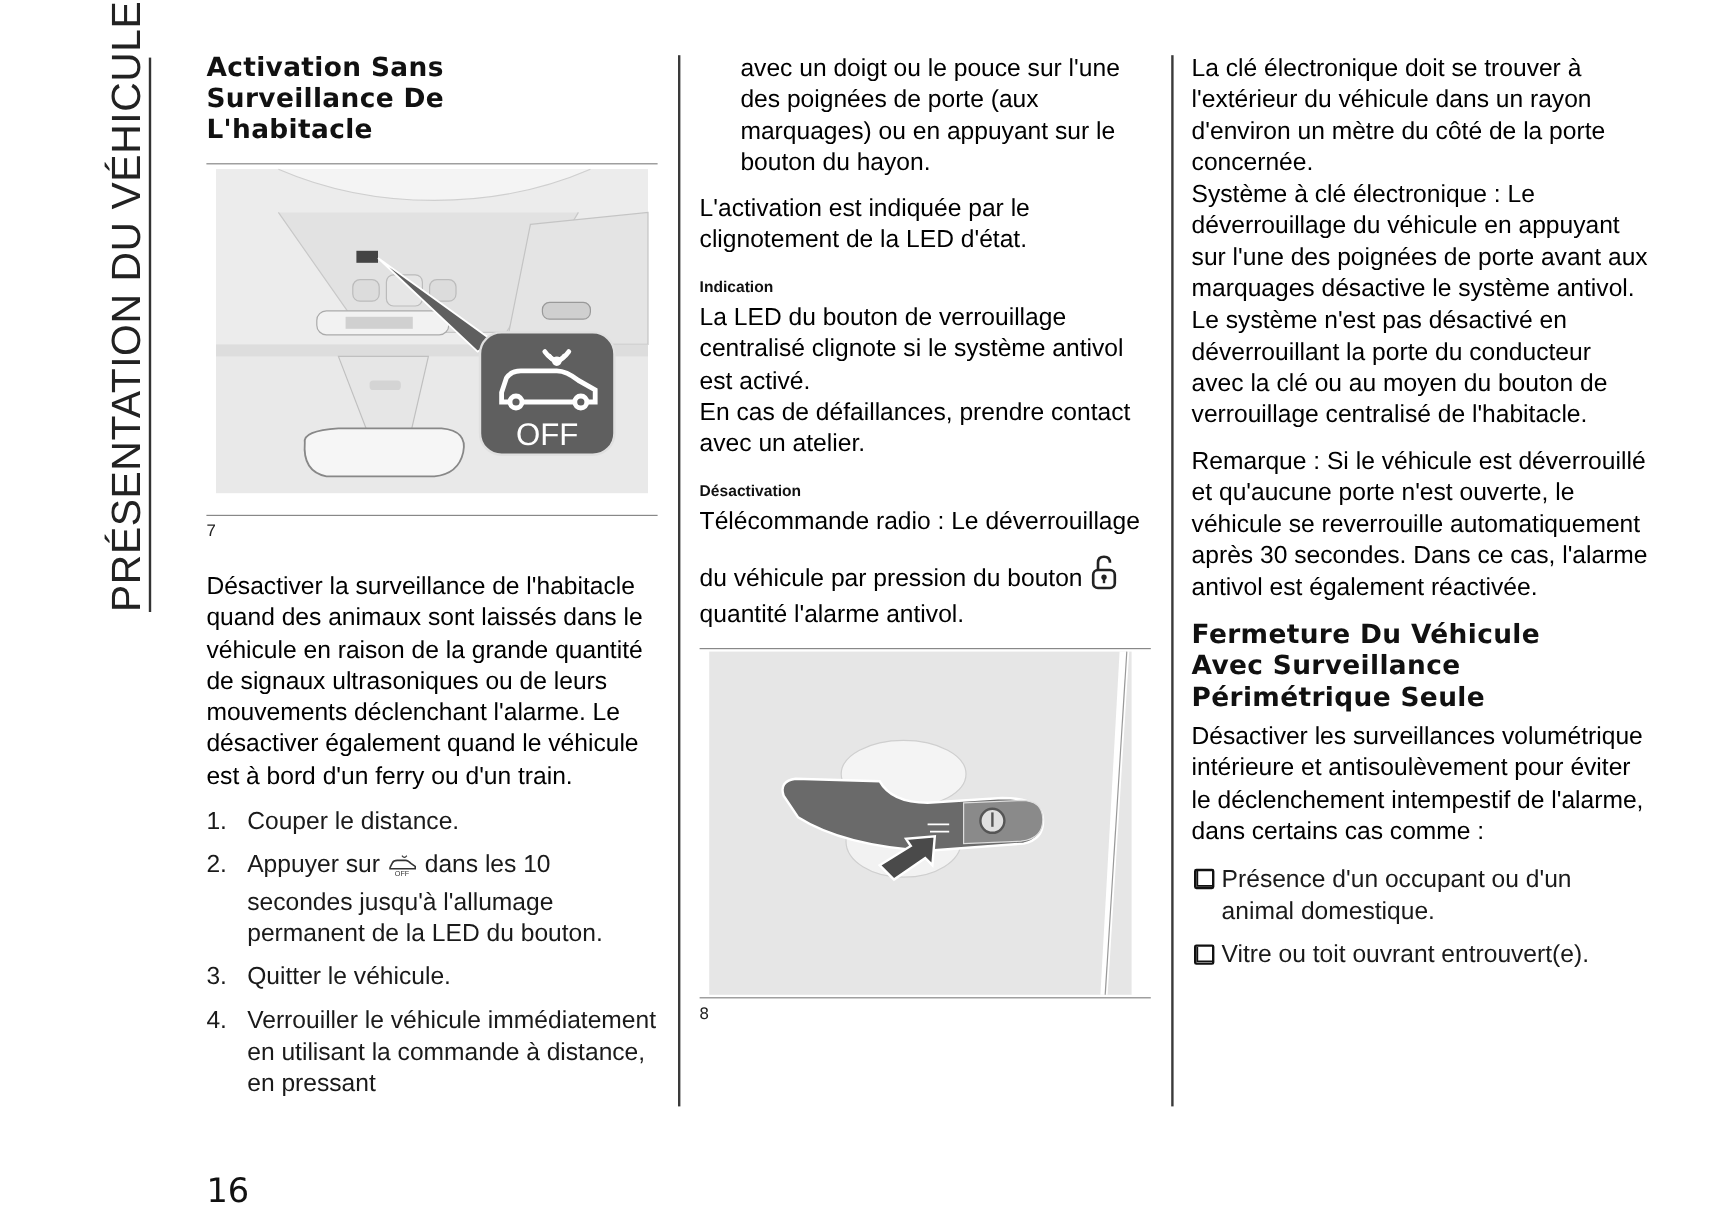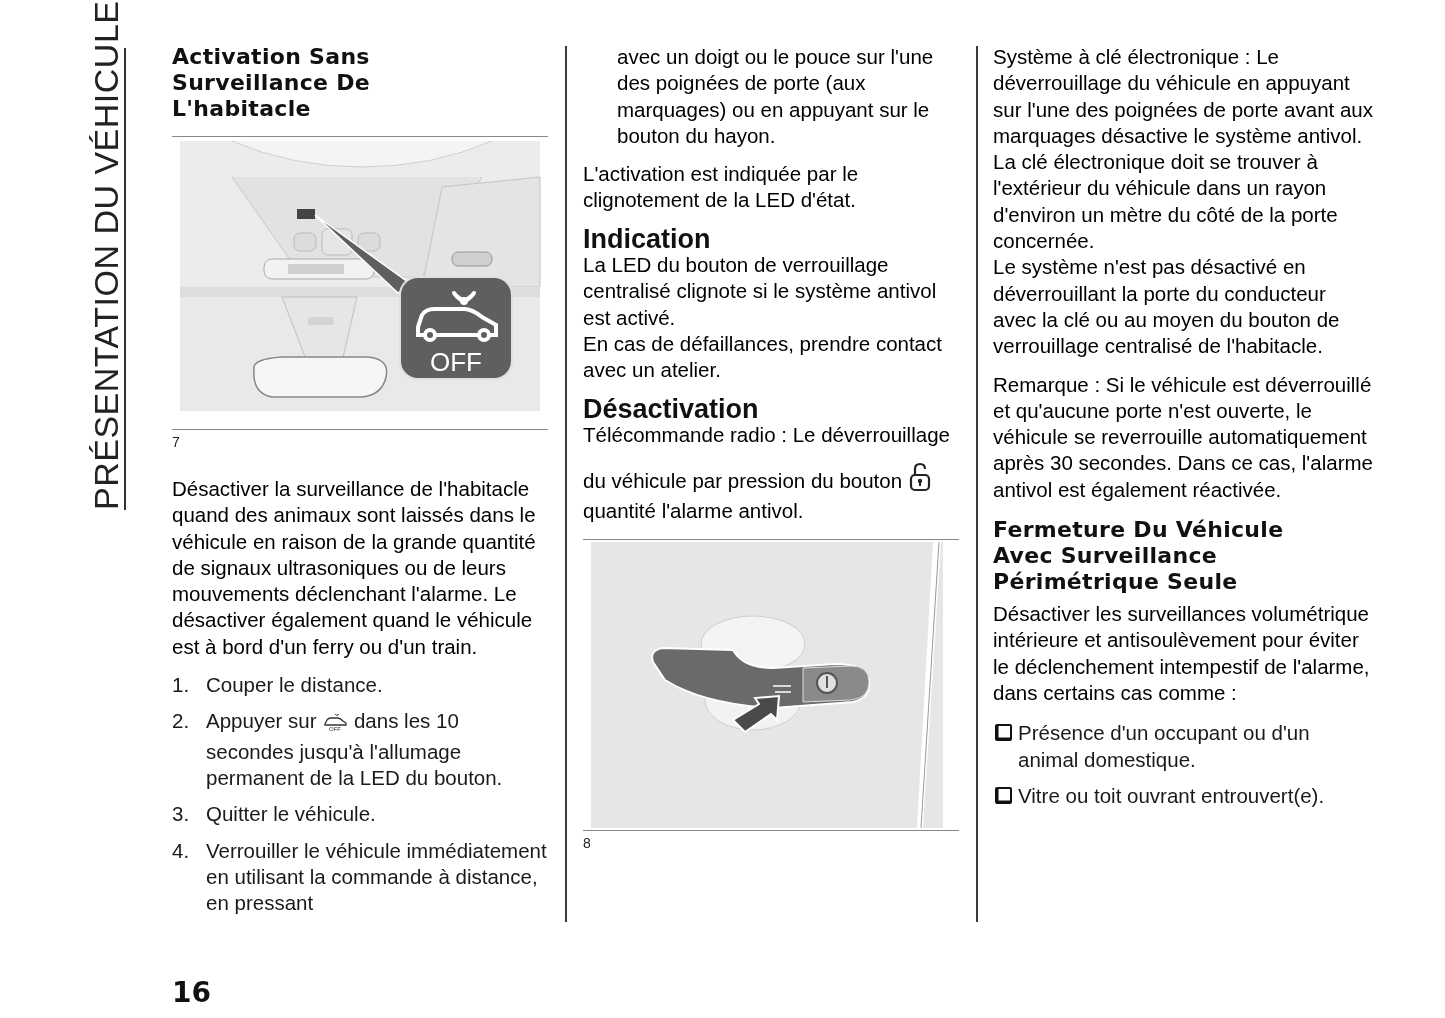--- a/index.html
+++ b/index.html
@@ -16,37 +16,37 @@
   .col { position:absolute; top:44px; }
   .col1 { left:172px; width:376px; }
   .col2 { left:583px; width:376px; }
   .col3 { left:993px; width:380px; }
 
   .vline { position:absolute; top:46px; width:1.5px; height:876px; background:#3a3a3a; }
 
   .h-section { font-family:"DejaVu Sans", sans-serif; font-weight:bold; font-size:22px;
     line-height:26px; letter-spacing:0.3px; margin:0; color:#111; }
   .p { font-size:20.5px; line-height:26.3px; margin:0; color:#000000; }
-  .sub { font-size:27px; line-height:26.3px; margin:0; font-weight:bold; color:#111; }
+  .sub { font-size:13px; line-height:26.3px; margin:0; font-weight:bold; color:#111; }
   .gap { height:12px; }
 
   .fig { position:relative; border-top:1.5px solid #888; border-bottom:1.5px solid #888; }
   .fig-num { font-size:14px; margin-top:4px; color:#222; }
 
   .steps { margin:0; padding:0; list-style:none; }
   .steps li { display:flex; font-size:20.5px; line-height:26.3px; margin-bottom:10px; }
   .steps .n { width:34px; flex:none; }
 
   .bullets { margin:0; padding:0; list-style:none; }
   .bullets li { display:flex; font-size:20.5px; line-height:26.3px; margin-bottom:10px; }
   .bullets .box { flex:none; width:17px; height:17px; border:2.2px solid #111; border-radius:2px;
      margin:4px 6px 0 2px; box-sizing:border-box; box-shadow:1.5px -1.5px 0 #111 inset; }
 
   .page-num { position:absolute; left:172px; top:976px; font-family:"DejaVu Sans", sans-serif;
-     font-weight:bold; font-size:28px; color:#111; }
+     font-weight:normal; font-size:28px; color:#111; }
   .inline-icon { display:inline-block; vertical-align:-4px; }
 </style>
 </head>
 <body>
 
 <div class="side-title">
   <span>PRÉSENTATION DU VÉHICULE</span>
 </div>
 <div class="side-rule"></div>
 
@@ -165,22 +165,22 @@
       <rect x="243" y="136" width="2" height="12" fill="#555"></rect>
       <line x1="190" y1="146" x2="208" y2="146" stroke="#fff" stroke-width="1.5"></line>
       <line x1="192" y1="152" x2="208" y2="152" stroke="#fff" stroke-width="1.5"></line>
       <polygon points="150,180 176,164 172,158 196,156 194,180 188,174 162,192" fill="#4a4a4a" stroke="#fff" stroke-width="2"></polygon>
     </svg>
   </div>
   <div class="fig-num">8</div>
 </div>
 
 <div class="col col3">
+  <p class="p">La clé électronique doit se trouver à l'extérieur du véhicule dans un rayon d'environ un mètre du côté de la porte concernée.</p>
   <p class="p">Système à clé électronique : Le déverrouillage du véhicule en appuyant sur l'une des poignées de porte avant aux marquages désactive le système antivol.</p>
-  <p class="p">La clé électronique doit se trouver à l'extérieur du véhicule dans un rayon d'environ un mètre du côté de la porte concernée.</p>
   <p class="p">Le système n'est pas désactivé en déverrouillant la porte du conducteur avec la clé ou au moyen du bouton de verrouillage centralisé de l'habitacle.</p>
   <div class="gap"></div>
   <p class="p">Remarque : Si le véhicule est déverrouillé et qu'aucune porte n'est ouverte, le véhicule se reverrouille automatiquement après 30 secondes. Dans ce cas, l'alarme antivol est également réactivée.</p>
   <div style="height:14px"></div>
   <h2 class="h-section">
     <div>Fermeture Du Véhicule</div>
     <div>Avec Surveillance</div>
     <div>Périmétrique Seule</div>
   </h2>
   <div style="height:6px"></div>

